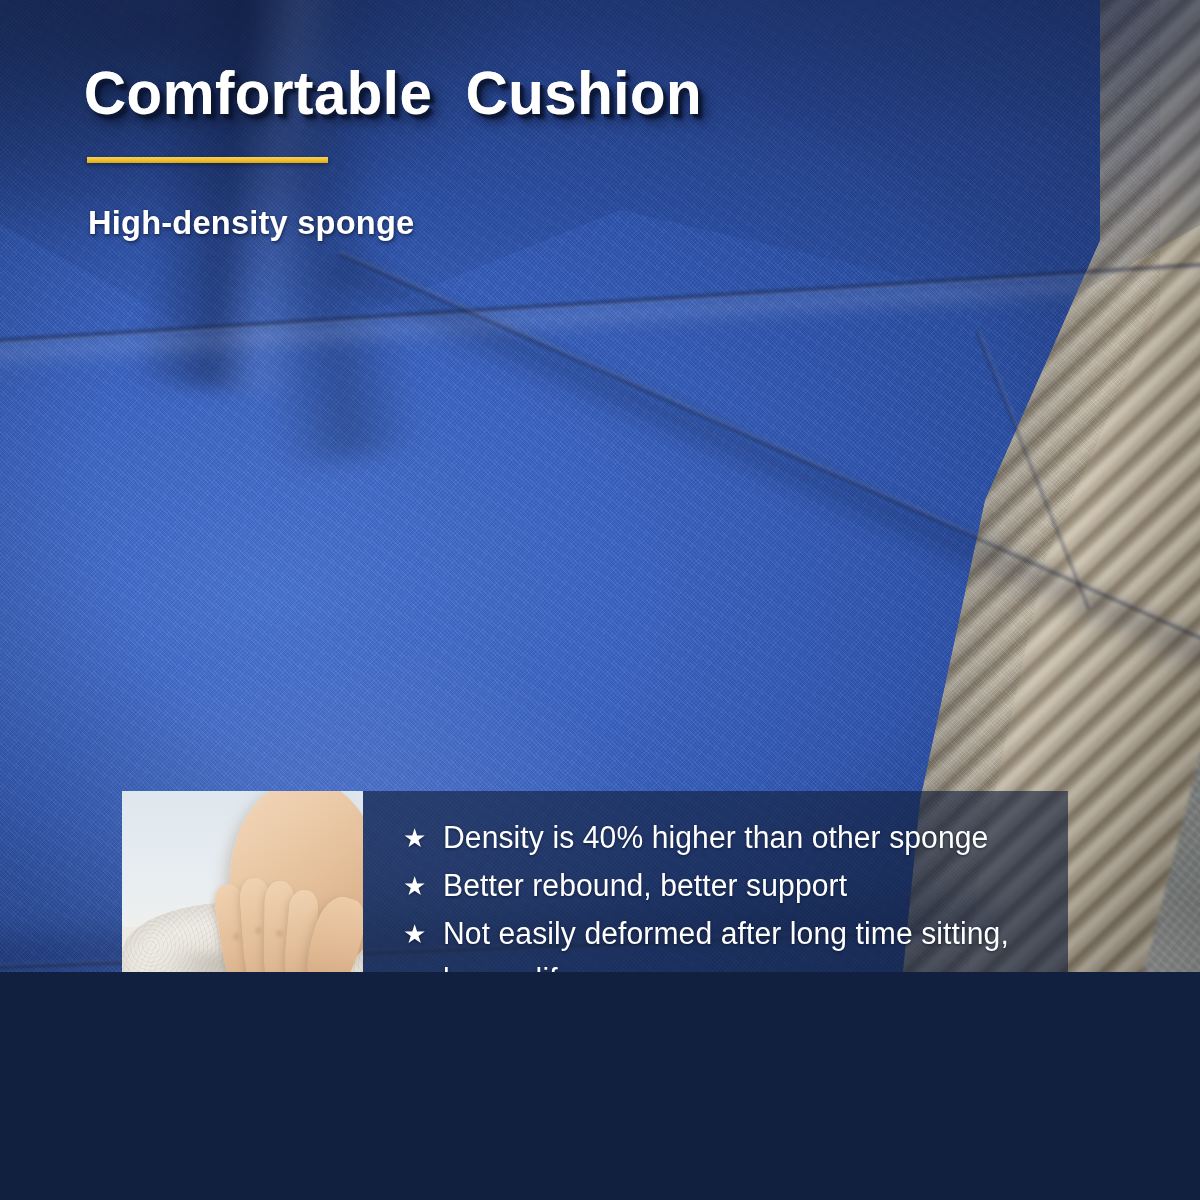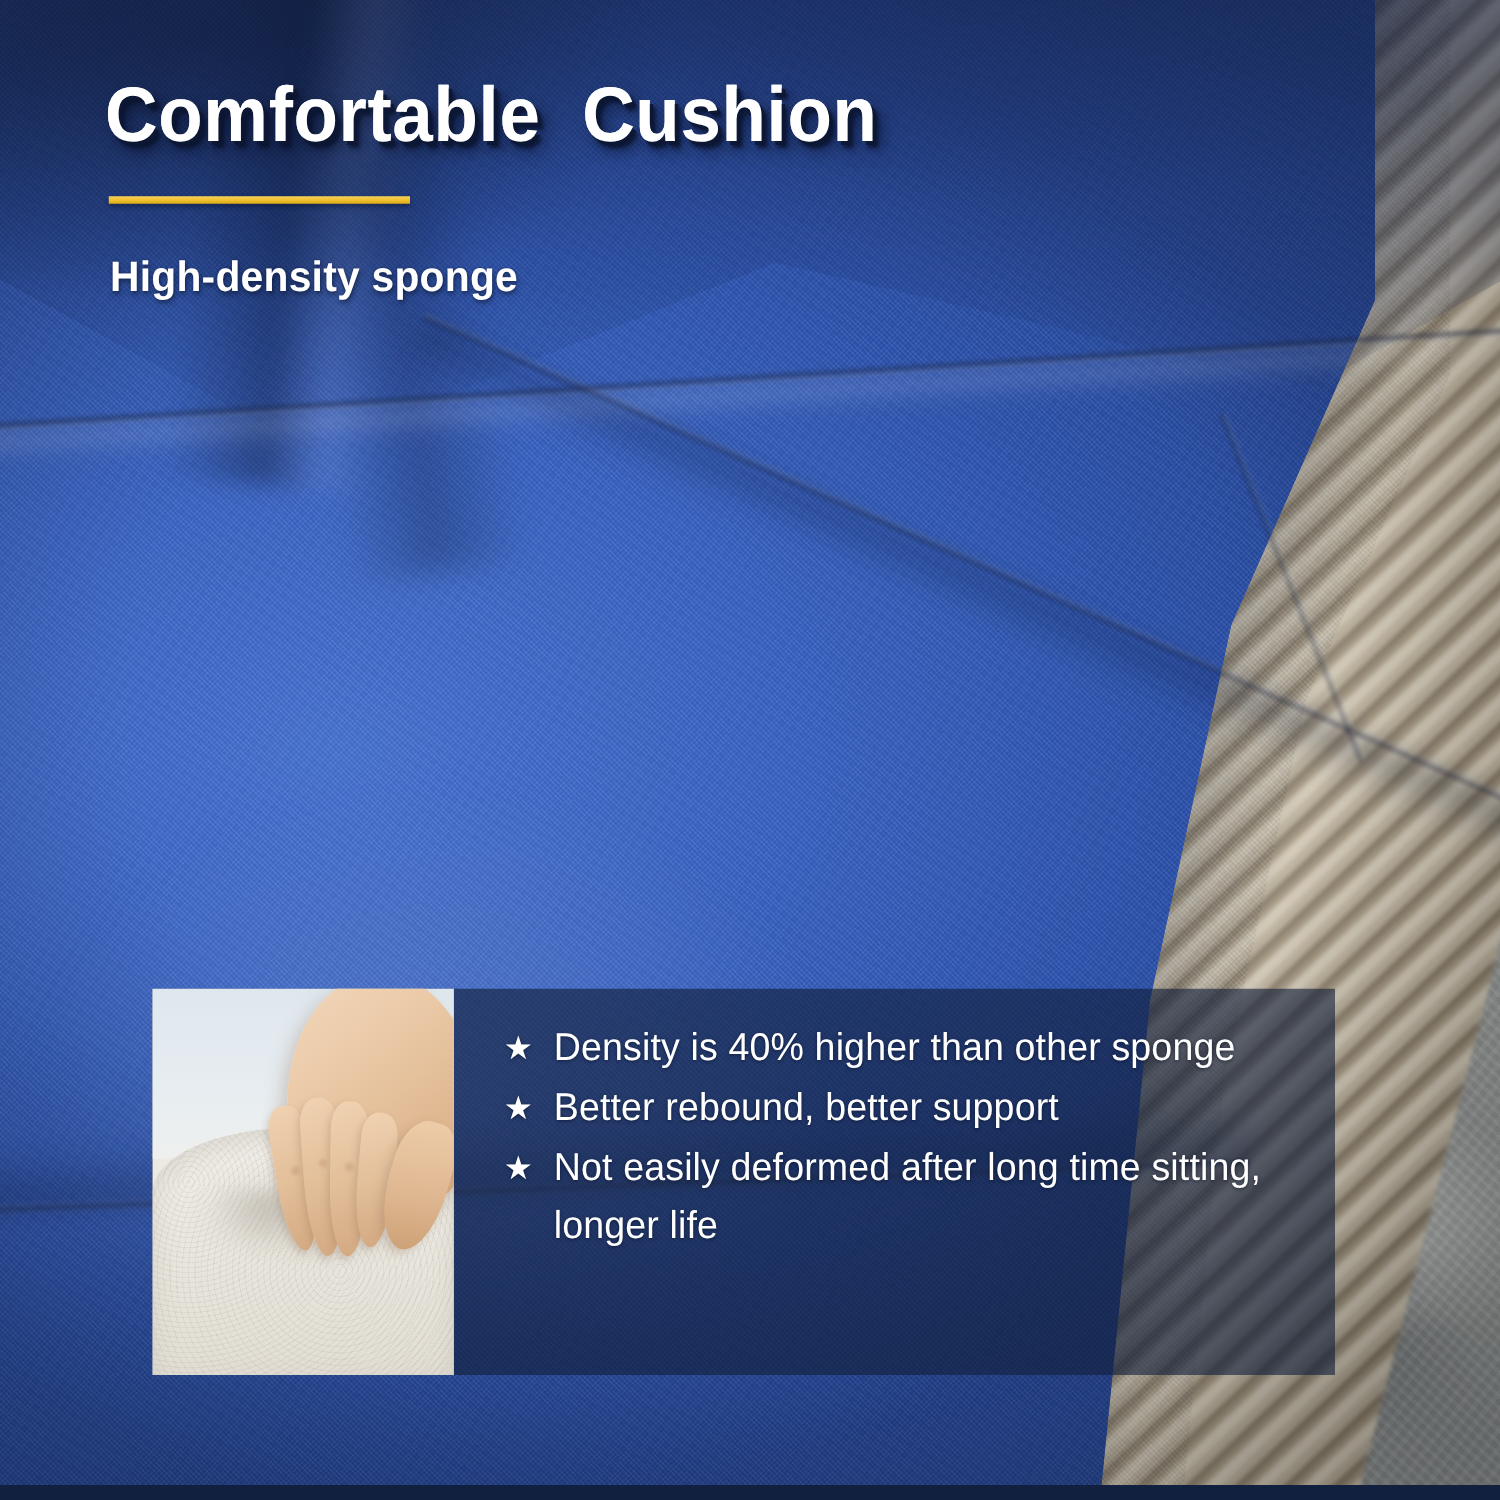--- a/index.html
+++ b/index.html
@@ -1,20 +1,20 @@
 <!DOCTYPE html>
 <html><head>
 <meta charset="utf-8">
 <style>
   html,body{margin:0;padding:0;background:#11203f;}
   *{box-sizing:border-box;}
 
   #stage{
     position:relative;
-    width:1200px;height:1188px;
+    width:1200px;height:972px;
     overflow:hidden;
     font-family:"Liberation Sans", sans-serif;
     background:#2f55a8;
   }
 
   
   .layer{position:absolute;inset:0;}
 
   
   .ground{

